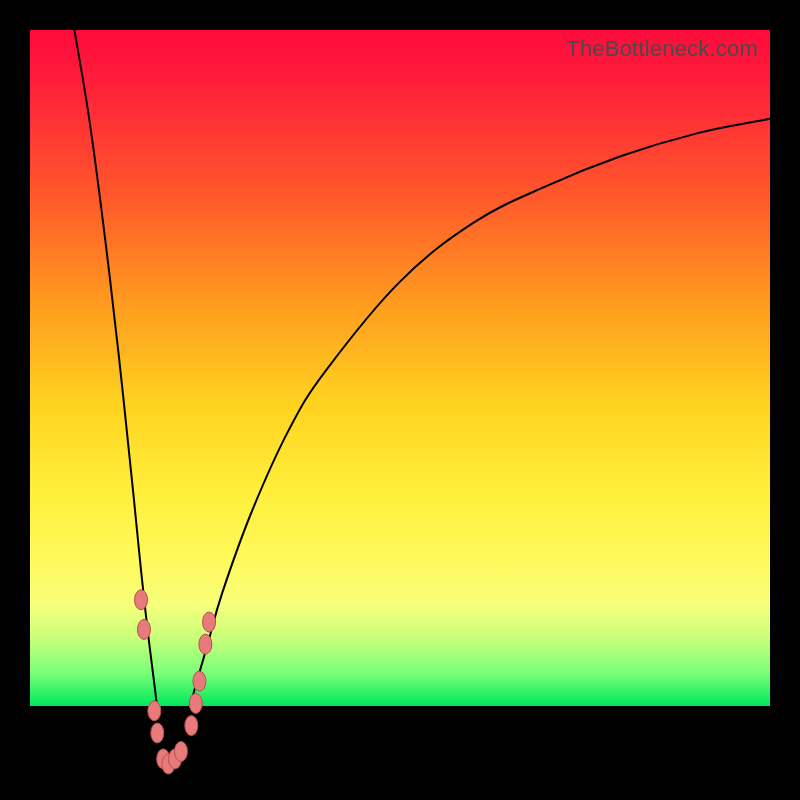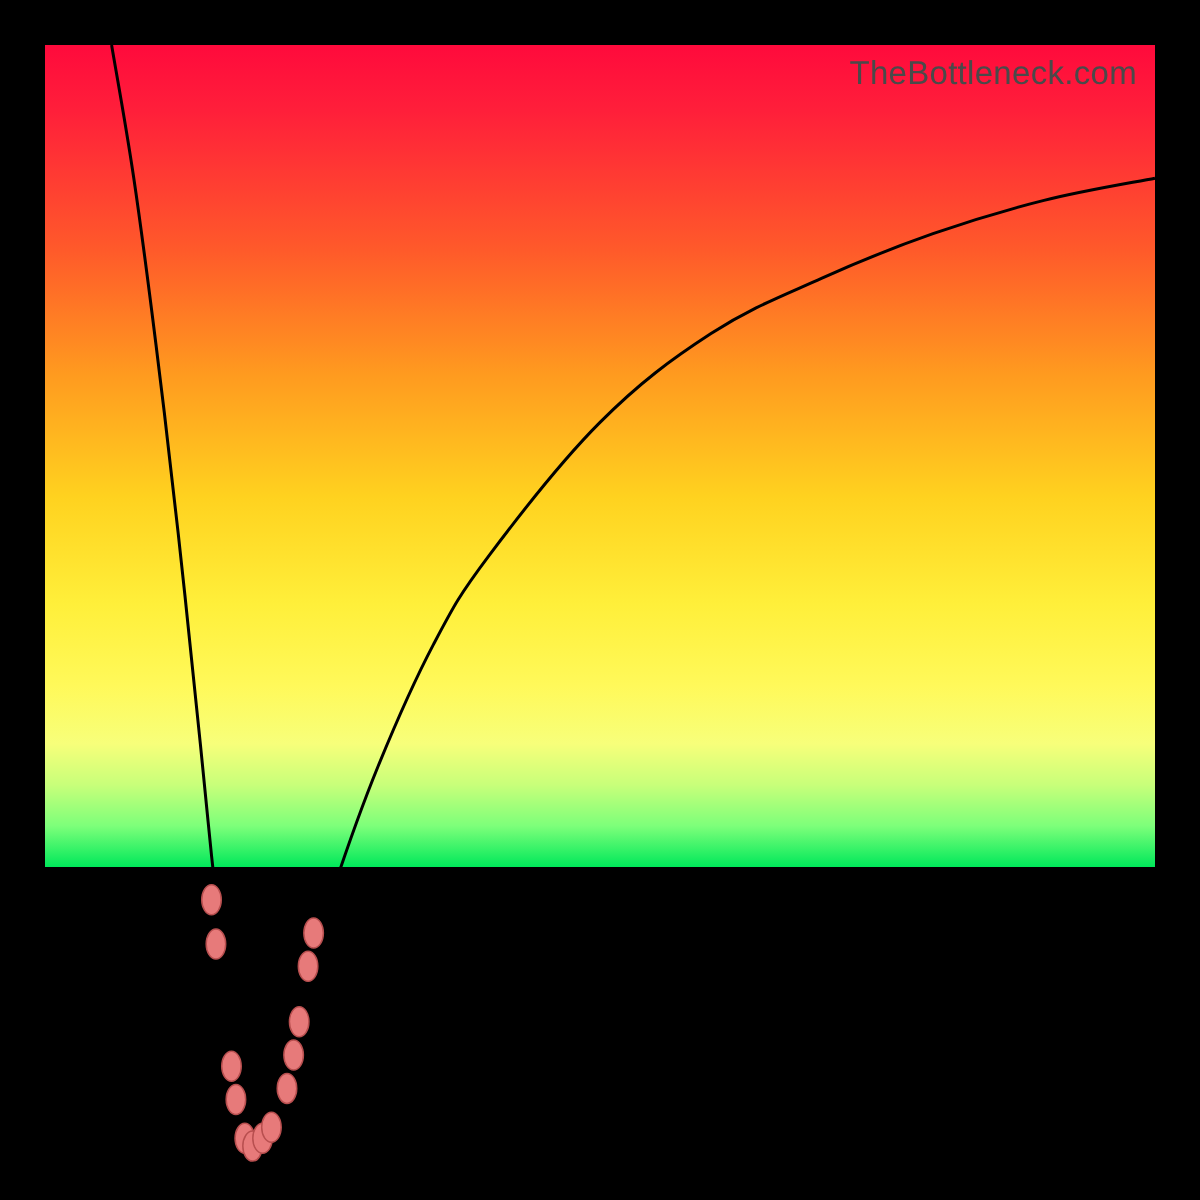--- a/index.html
+++ b/index.html
@@ -15,21 +15,21 @@
     position: relative;
     width: 800px;
     height: 800px;
     background: #000;
   }
   .plot-area {
     position: absolute;
     left: 30px;
     top: 30px;
     width: 740px;
-    height: 548px;
+    height: 676px;
     background: linear-gradient(
       to bottom,
       #ff0a3c 0%,
       #ff1f3a 8%,
       #ff5a2a 25%,
       #ff9a1f 40%,
       #ffd21f 55%,
       #ffef3a 68%,
       #fff95a 78%,
       #f7ff7a 85%,

